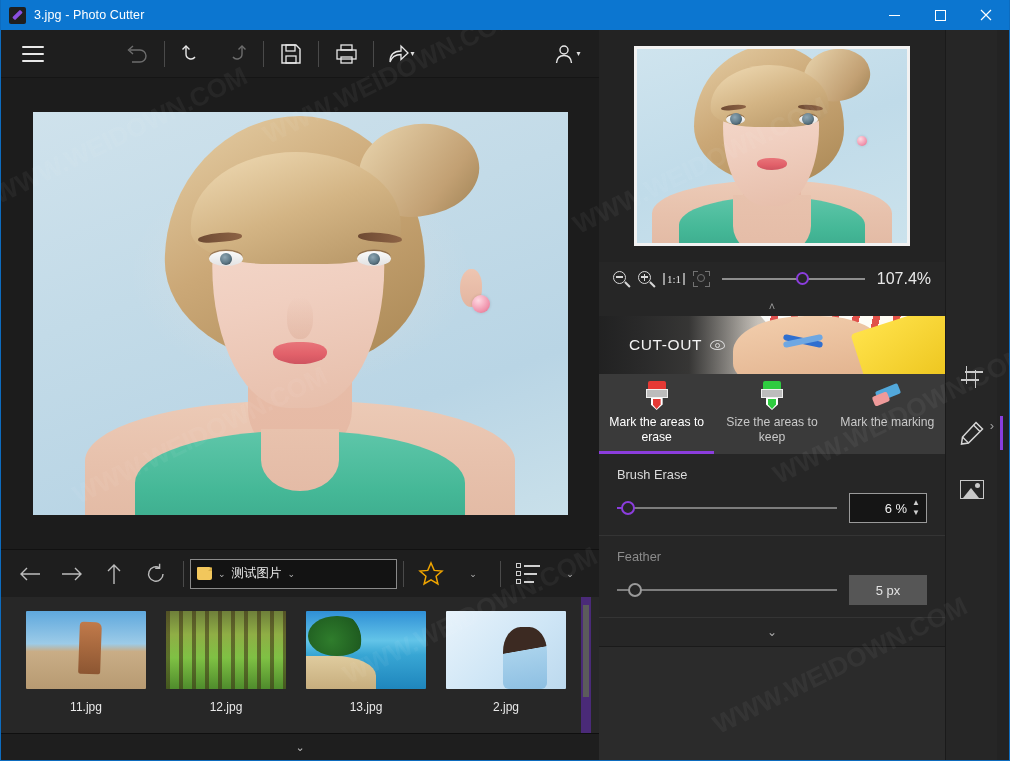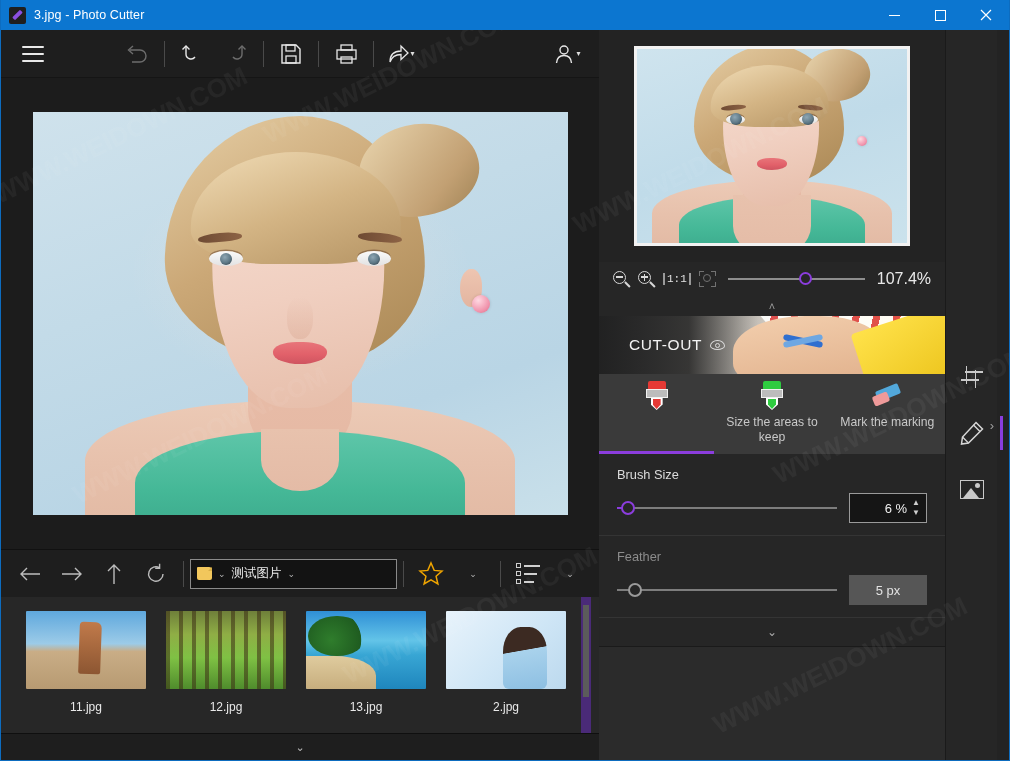--- a/index.html
+++ b/index.html
@@ -295,21 +295,21 @@
     background: #d8d8d8; transform: rotate(45deg); transform-origin: right center;
   }
   .mag .pm, .mag .pm2 {
     position: absolute; background: #d8d8d8;
   }
   .mag .pm { left: 3px; top: 5.7px; width: 7px; height: 1.6px; }
   .mag .pm2 { left: 5.7px; top: 3px; width: 1.6px; height: 7px; }
   .onetoone {
     font-size: 11px; color: #e3e3e3; padding: 0 2px;
     border-left: 2px solid #9a9a9a; border-right: 2px solid #9a9a9a;
-    position: relative; font-family: Liberation Mono, monospace;
+    position: relative; font-family: Liberation Serif, serif;
   }
   .fitbox { width: 17px; height: 16px; position: relative; opacity: .45; flex: none; }
   .fitbox .c { position: absolute; width: 5px; height: 5px; border: 1.6px solid #cfcfcf; }
   .fitbox .c.tl { left: 0; top: 0; border-right: none; border-bottom: none; }
   .fitbox .c.tr { right: 0; top: 0; border-left: none; border-bottom: none; }
   .fitbox .c.bl { left: 0; bottom: 0; border-right: none; border-top: none; }
   .fitbox .c.br { right: 0; bottom: 0; border-left: none; border-top: none; }
   .fitbox .lens2 {
     position: absolute; left: 4px; top: 3px; width: 8px; height: 8px;
     border: 1.5px solid #cfcfcf; border-radius: 50%;
@@ -753,20 +753,21 @@
 
         <div class="tooltabs">
           <div class="tooltab active">
             <div class="marker">
               <div class="tip-top" style="background:#e53935"></div>
               <div class="body"></div>
               <div class="nib" style="background:#fff;clip-path:polygon(0 0,100% 0,100% 55%,50% 100%,0 55%)">
                 <div style="position:absolute;left:2px;top:1px;width:8px;height:10px;background:#e53935;clip-path:polygon(0 0,100% 0,100% 55%,50% 100%,0 55%)"></div>
               </div>
             </div>
+            <div class="lbl">Mark the areas to erase</div>
           </div>
           <div class="tooltab">
             <div class="marker">
               <div class="tip-top" style="background:#2ecc40"></div>
               <div class="body"></div>
               <div class="nib" style="background:#fff;clip-path:polygon(0 0,100% 0,100% 55%,50% 100%,0 55%)">
                 <div style="position:absolute;left:2px;top:1px;width:8px;height:10px;background:#2ecc40;clip-path:polygon(0 0,100% 0,100% 55%,50% 100%,0 55%)"></div>
               </div>
             </div>
             <div class="lbl">Size the areas to keep</div>
@@ -775,21 +776,21 @@
             <div class="eraser">
               <span class="top"></span>
                 <span class="bot"></span>
             </div>
             <div class="lbl">Mark the marking</div>
           </div>
         </div>
 
         <div class="ctrl-sec">
           <div class="ctrl">
-            <div class="lbl">Brush Size</div>
+            <div class="lbl">Brush Erase</div>
             <div class="row">
               <div class="slider">
                 <div class="track"></div>
                 <div class="fill" style="width:6%"></div>
                 <div class="knob" style="left:2%"></div>
               </div>
               <div class="spin">
                 <span>6 %</span>
                 <span class="arrows">
                     <span>▲</span>

